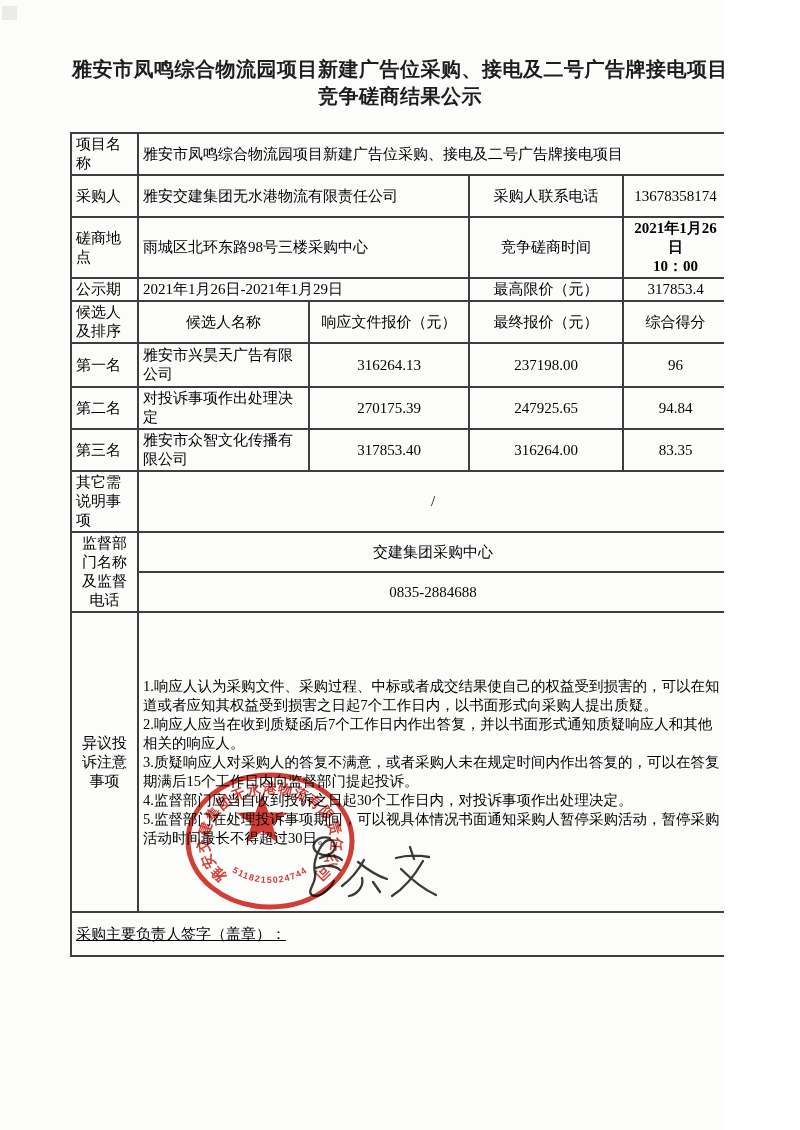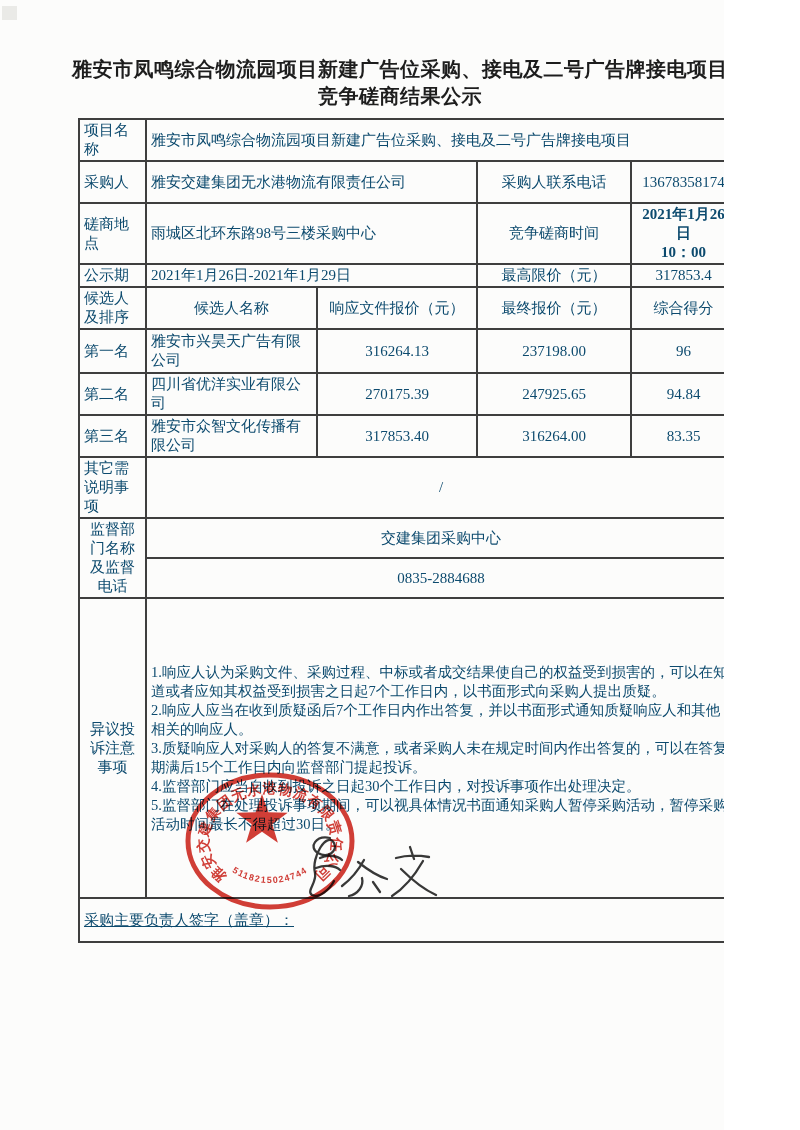--- a/index.html
+++ b/index.html
@@ -8,22 +8,22 @@
     font-family:"Liberation Serif","DejaVu Serif",serif; color:#2a2a2a;
     overflow:hidden;
   }
   .scan-artifact { position:absolute; left:2px; top:6px; width:15px; height:14px; background:#eaeae7; }
   .doc-title {
     position:absolute; left:40px; top:56px; width:720px; margin:0;
     text-align:center; font-family:"Liberation Sans","DejaVu Sans",sans-serif;
     font-size:20px; font-weight:bold; line-height:27px; color:#1d1d1d; letter-spacing:0.5px;
   }
   table.doc-table {
-    position:absolute; left:70px; top:118px; width:657px;
-    border-collapse:collapse; table-layout:fixed; font-size:15px; color:#0c4a6e;margin-left:8px;
+    position:absolute; left:70px; top:132px; width:657px;
+    border-collapse:collapse; table-layout:fixed; font-size:15px; color:#000000;
   }
   .doc-table td {
     border:2px solid #3e3e3e; padding:1px 4px; vertical-align:middle;
     line-height:19px; overflow:hidden; word-break:break-all;
   }
   .lbl   { text-align:left; padding-left:3px; padding-right:2px; }
   .ctr   { text-align:center; }
   .left  { text-align:left; }
   .r1  { height:41px; }  .r2  { height:42px; }  .r3  { height:39px; }
   .r4  { height:23px; }  .r5  { height:33px; }  .r6  { height:44px; }
@@ -97,21 +97,21 @@
       </tr>
       <tr class="r6">
         <td class="lbl">第一名</td>
         <td class="left">雅安市兴昊天广告有限公司</td>
         <td class="ctr">316264.13</td>
         <td class="ctr">237198.00</td>
         <td class="ctr">96</td>
       </tr>
       <tr class="r7">
         <td class="lbl">第二名</td>
-        <td class="left">四川省优洋实业有限公司</td>
+        <td class="left">对投诉事项作出处理决定</td>
         <td class="ctr">270175.39</td>
         <td class="ctr">247925.65</td>
         <td class="ctr">94.84</td>
       </tr>
       <tr class="r8">
         <td class="lbl">第三名</td>
         <td class="left">雅安市众智文化传播有限公司</td>
         <td class="ctr">317853.40</td>
         <td class="ctr">316264.00</td>
         <td class="ctr">83.35</td>

